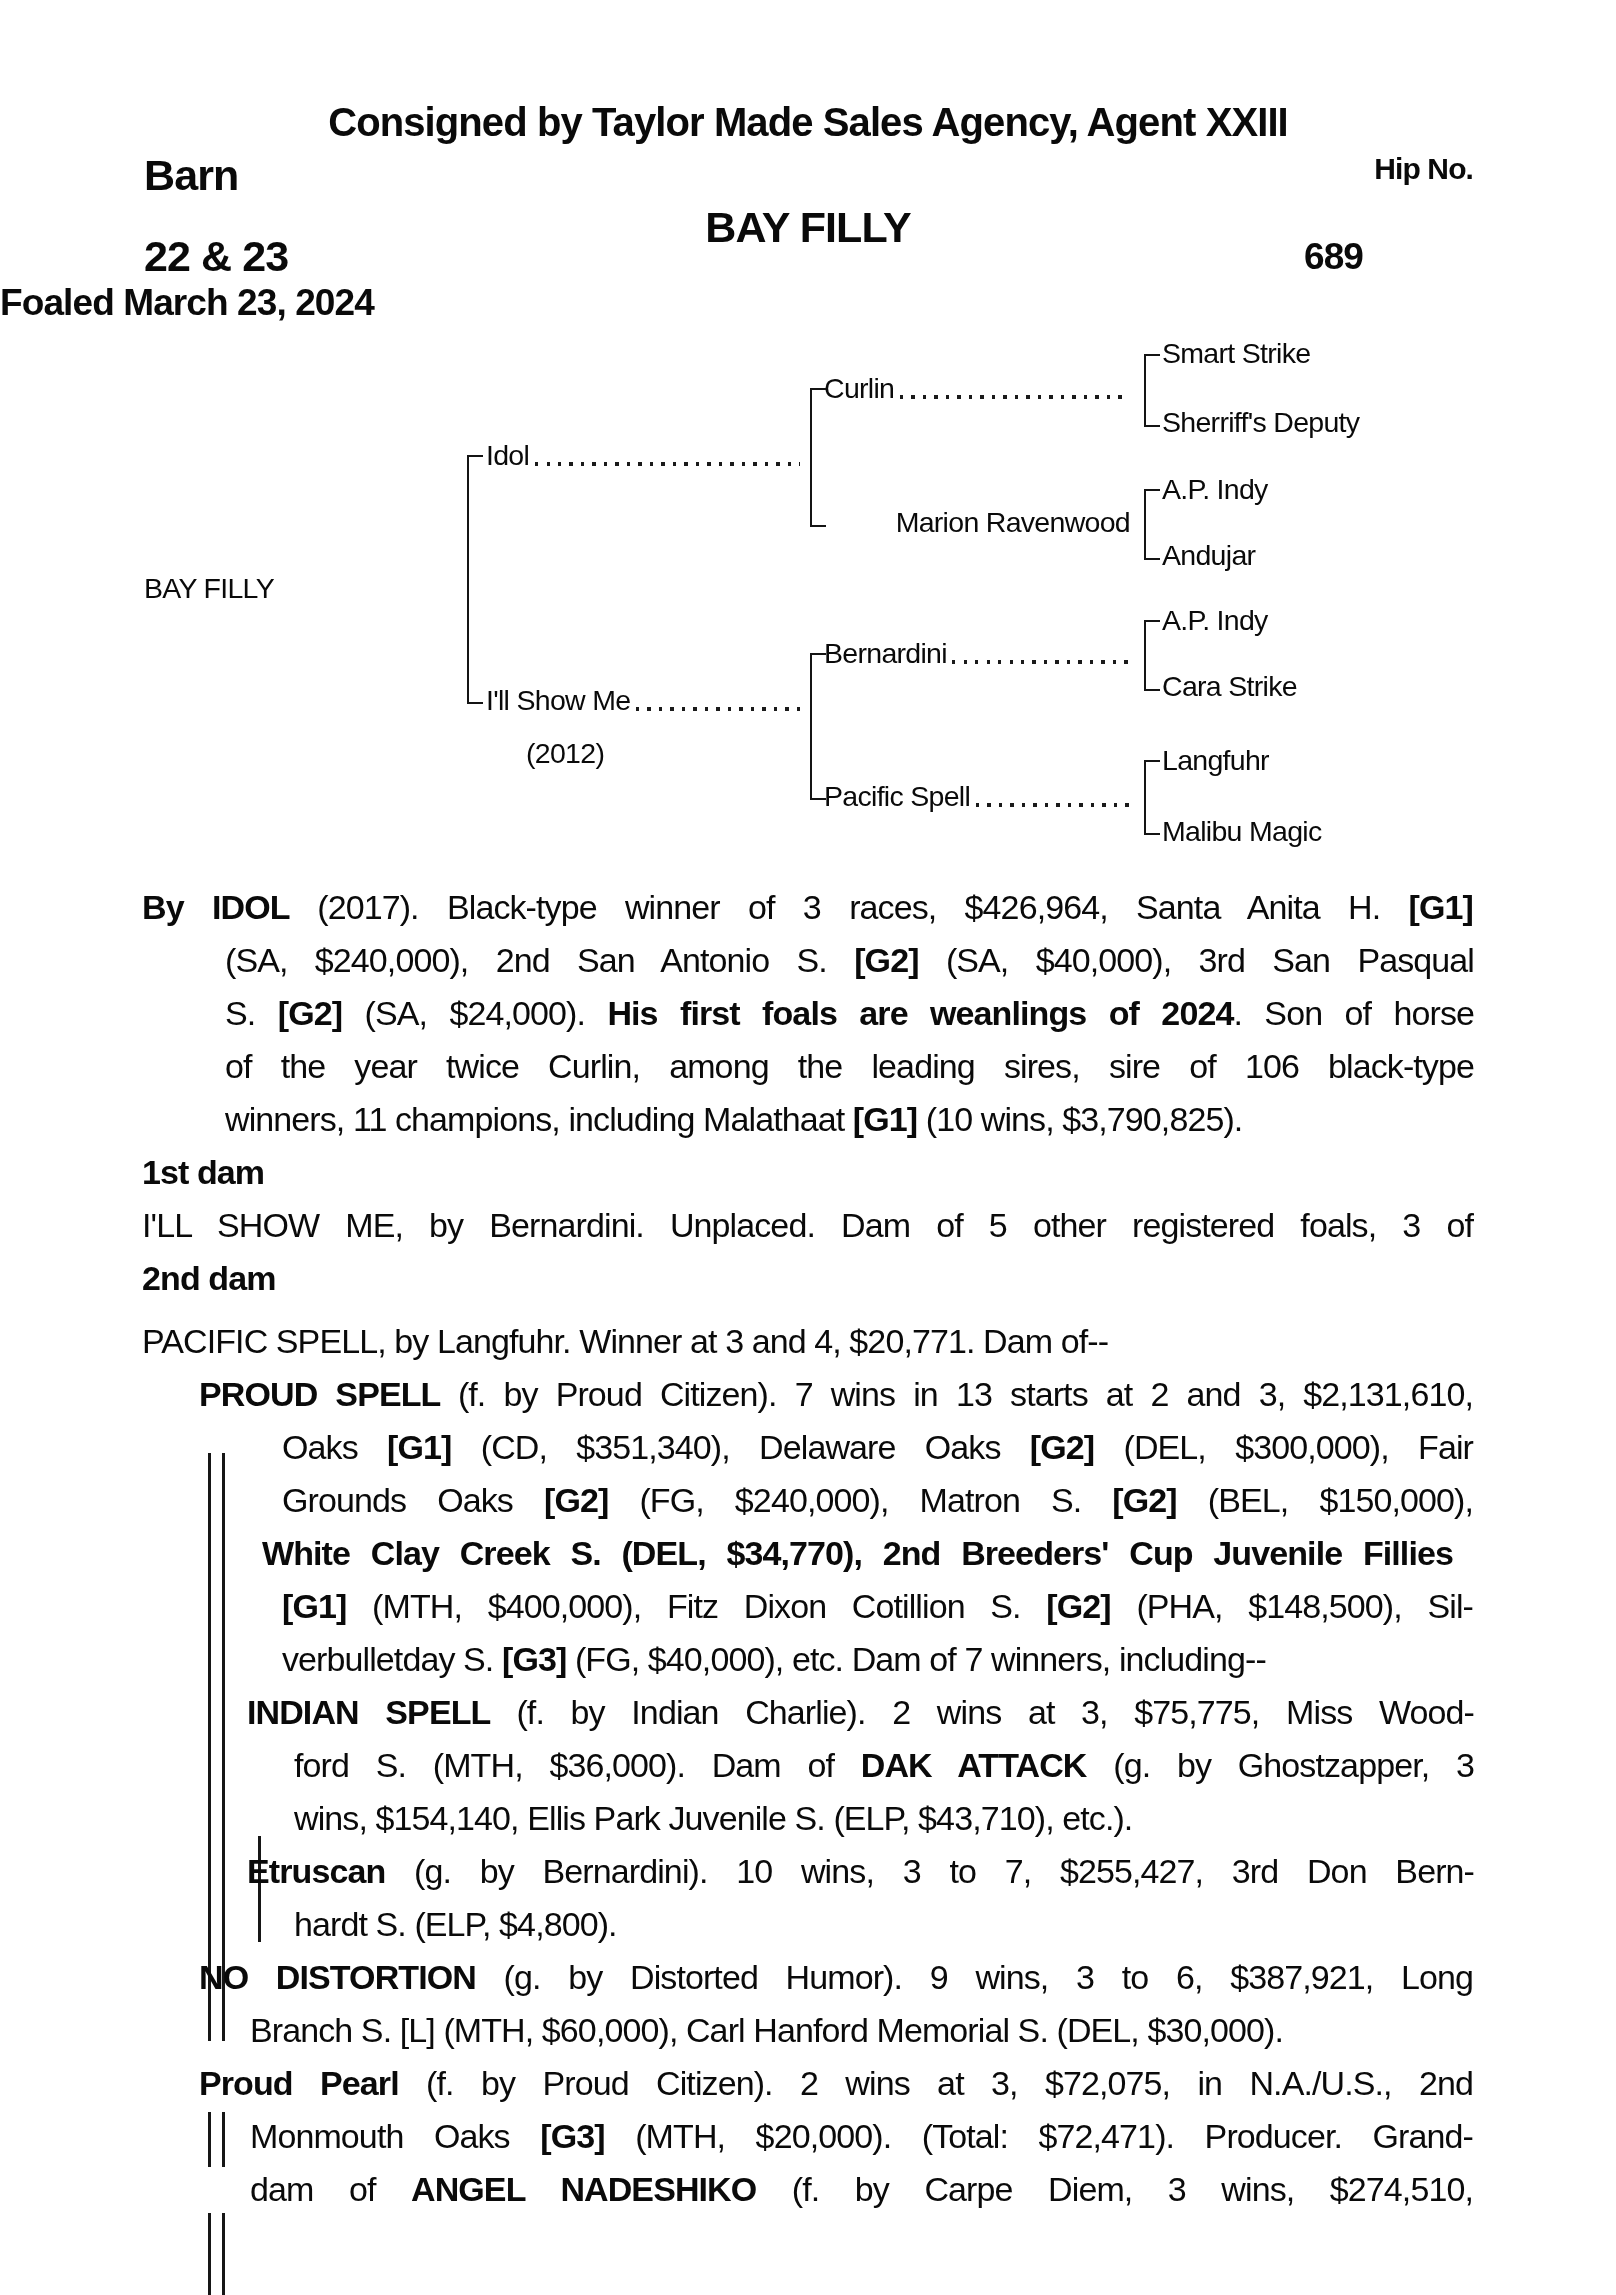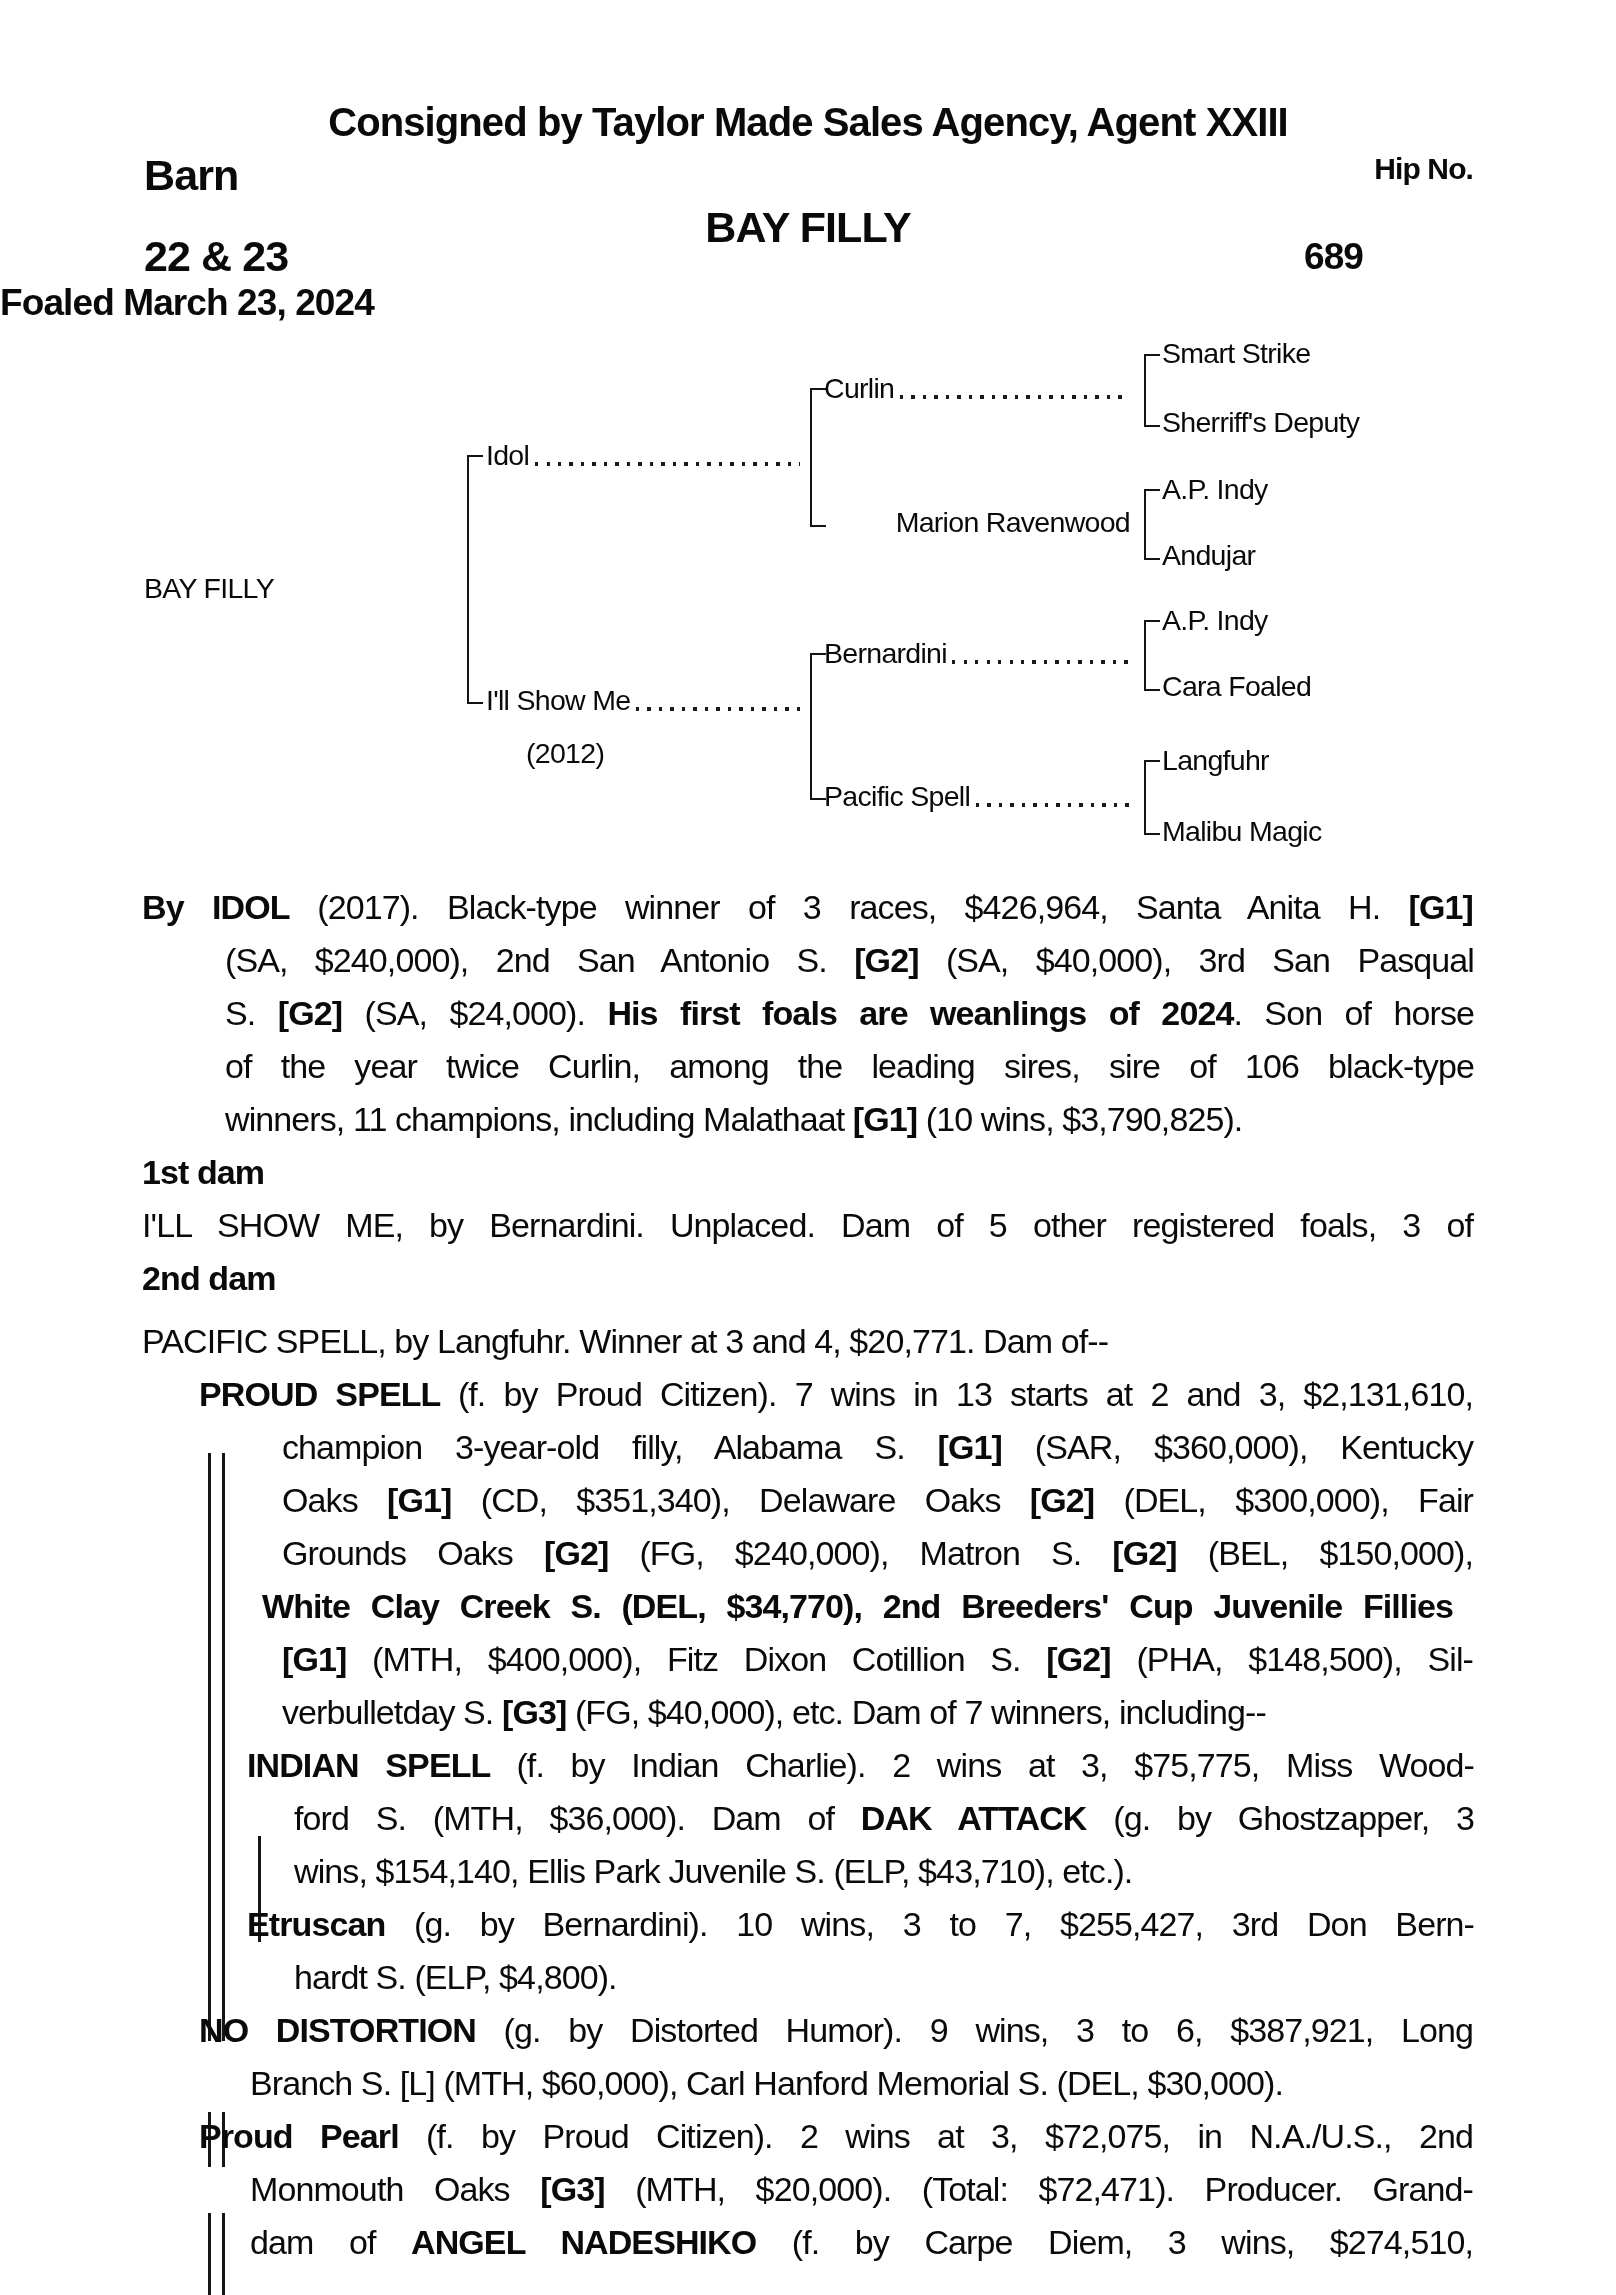--- a/index.html
+++ b/index.html
@@ -94,21 +94,21 @@
   <div class="pn" style="left:1162px;top:473px;">
       <span>A.P. Indy</span>
     </div>
   <div class="pn" style="left:1162px;top:539px;">
       <span>Andujar</span>
     </div>
   <div class="pn" style="left:1162px;top:604px;">
       <span>A.P. Indy</span>
     </div>
   <div class="pn" style="left:1162px;top:670px;">
-      <span>Cara Foaled</span>
+      <span>Cara Strike</span>
     </div>
   <div class="pn" style="left:1162px;top:744px;">
       <span>Langfuhr</span>
     </div>
   <div class="pn" style="left:1162px;top:815px;">
       <span>Malibu Magic</span>
     </div>
 
   <div class="bracket" style="left:467px;top:455px;height:245px;"></div>
   <div class="bracket" style="left:810px;top:388px;height:135px;"></div>
@@ -131,21 +131,20 @@
     <div class="ln j" style="margin-left: 0px; width: 1331px;"><b>By IDOL </b><span>(2017). Black-type winner of 3 races, $426,964, Santa Anita H. </span><b>[G1]</b></div>
     <div class="ln j" style="margin-left: 83px; width: 1249px;"><span>(SA, $240,000), 2nd San Antonio S. </span><b>[G2]</b><span> (SA, $40,000), 3rd San Pasqual</span></div>
     <div class="ln j" style="margin-left: 83px; width: 1249px;"><span>S. </span><b>[G2]</b><span> (SA, $24,000). </span><b>His first foals are weanlings of 2024</b><span>. Son of horse</span></div>
     <div class="ln j" style="margin-left: 83px; width: 1249px;"><span>of the year twice Curlin, among the leading sires, sire of 106 black-type</span></div>
     <div class="ln" style="margin-left: 83px; width: 1249px;"><span>winners, 11 champions, including Malathaat </span><b>[G1]</b><span> (10 wins, $3,790,825).</span></div>
     <div class="ln" style="margin-left: 0px; width: 1331px;"><b>1st dam</b></div>
     <div class="ln j" style="margin-left: 0px; width: 1331px;"><span>I'LL SHOW ME, by Bernardini. Unplaced. Dam of 5 other registered foals, 3 of</span></div>
     <div class="ln" style="margin-left: 0px; width: 1331px;"><b>2nd dam</b></div>
     <div class="ln" style="margin-left: 0px; width: 1331px; margin-top: 10px;"><span>PACIFIC SPELL, by Langfuhr. Winner at 3 and 4, $20,771. Dam of--</span></div>
     <div class="ln j" style="margin-left: 57px; width: 1274px;"><b>PROUD SPELL </b><span>(f. by Proud Citizen). 7 wins in 13 starts at 2 and 3, $2,131,610,</span></div>
-    <div class="ln j" style="margin-left: 140px; width: 1191px;"><span>champion 3-year-old filly, Alabama S. </span><b>[G1]</b><span> (SAR, $360,000), Kentucky</span></div>
     <div class="ln j" style="margin-left: 140px; width: 1191px;"><span>Oaks </span><b>[G1]</b><span> (CD, $351,340), Delaware Oaks </span><b>[G2]</b><span> (DEL, $300,000), Fair</span></div>
     <div class="ln j" style="margin-left: 140px; width: 1191px;"><span>Grounds Oaks </span><b>[G2]</b><span> (FG, $240,000), Matron S. </span><b>[G2]</b><span> (BEL, $150,000),</span></div>
     <div class="ln j" style="margin-left: 120px; width: 1191px; font-weight: bold;"><span>White Clay Creek S. (DEL, $34,770), 2nd Breeders' Cup Juvenile Fillies</span></div>
     <div class="ln j" style="margin-left: 140px; width: 1191px;"><b>[G1]</b><span> (MTH, $400,000), Fitz Dixon Cotillion S. </span><b>[G2]</b><span> (PHA, $148,500), Sil-</span></div>
     <div class="ln" style="margin-left: 140px; width: 1191px;"><span>verbulletday S. </span><b>[G3]</b><span> (FG, $40,000), etc. Dam of 7 winners, including--</span></div>
     <div class="ln j" style="margin-left: 105px; width: 1227px;"><b>INDIAN SPELL </b><span>(f. by Indian Charlie). 2 wins at 3, $75,775, Miss Wood-</span></div>
     <div class="ln j" style="margin-left: 152px; width: 1180px;"><span>ford S. (MTH, $36,000). Dam of </span><b>DAK ATTACK </b><span>(g. by Ghostzapper, 3</span></div>
     <div class="ln" style="margin-left: 152px; width: 1180px;"><span>wins, $154,140, Ellis Park Juvenile S. (ELP, $43,710), etc.).</span></div>
     <div class="ln j" style="margin-left: 105px; width: 1227px;"><b>Etruscan </b><span>(g. by Bernardini). 10 wins, 3 to 7, $255,427, 3rd Don Bern-</span></div>
     <div class="ln" style="margin-left: 152px; width: 1180px;"><span>hardt S. (ELP, $4,800).</span></div>

